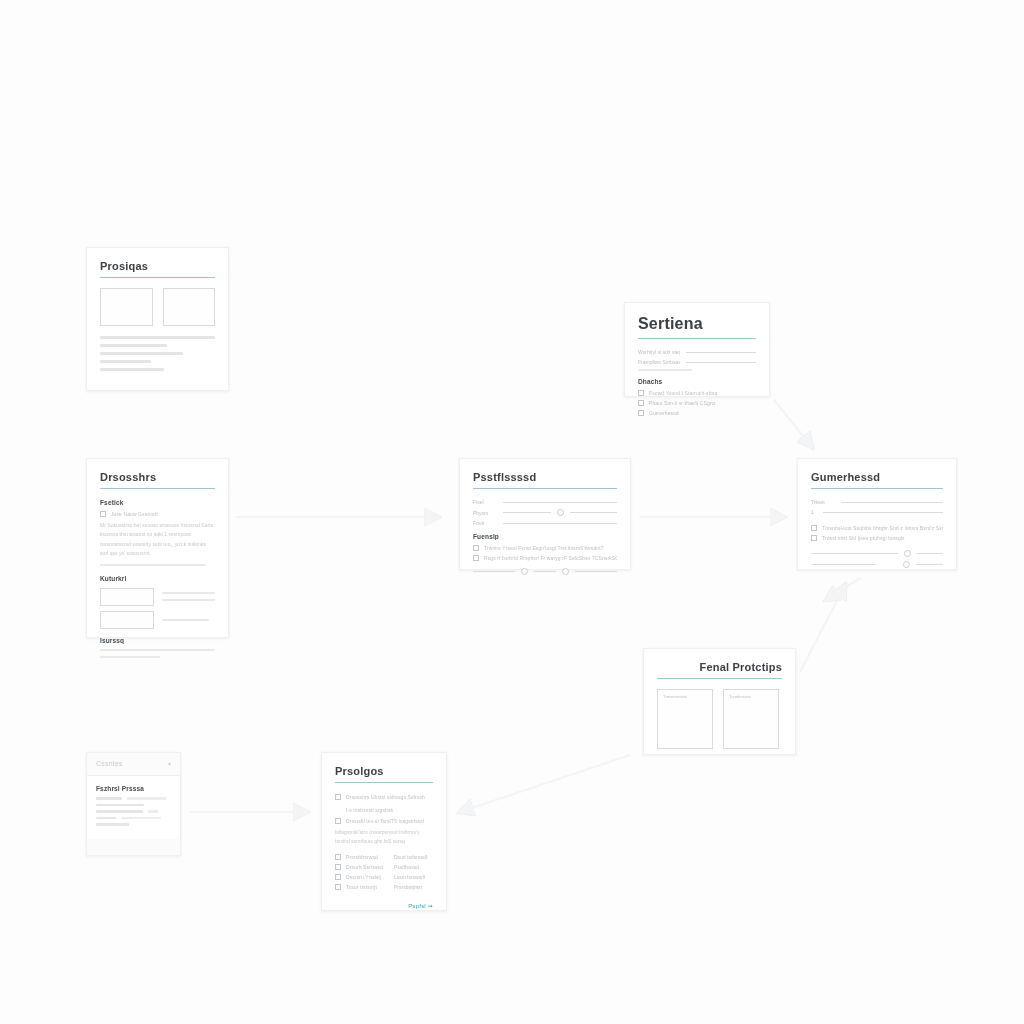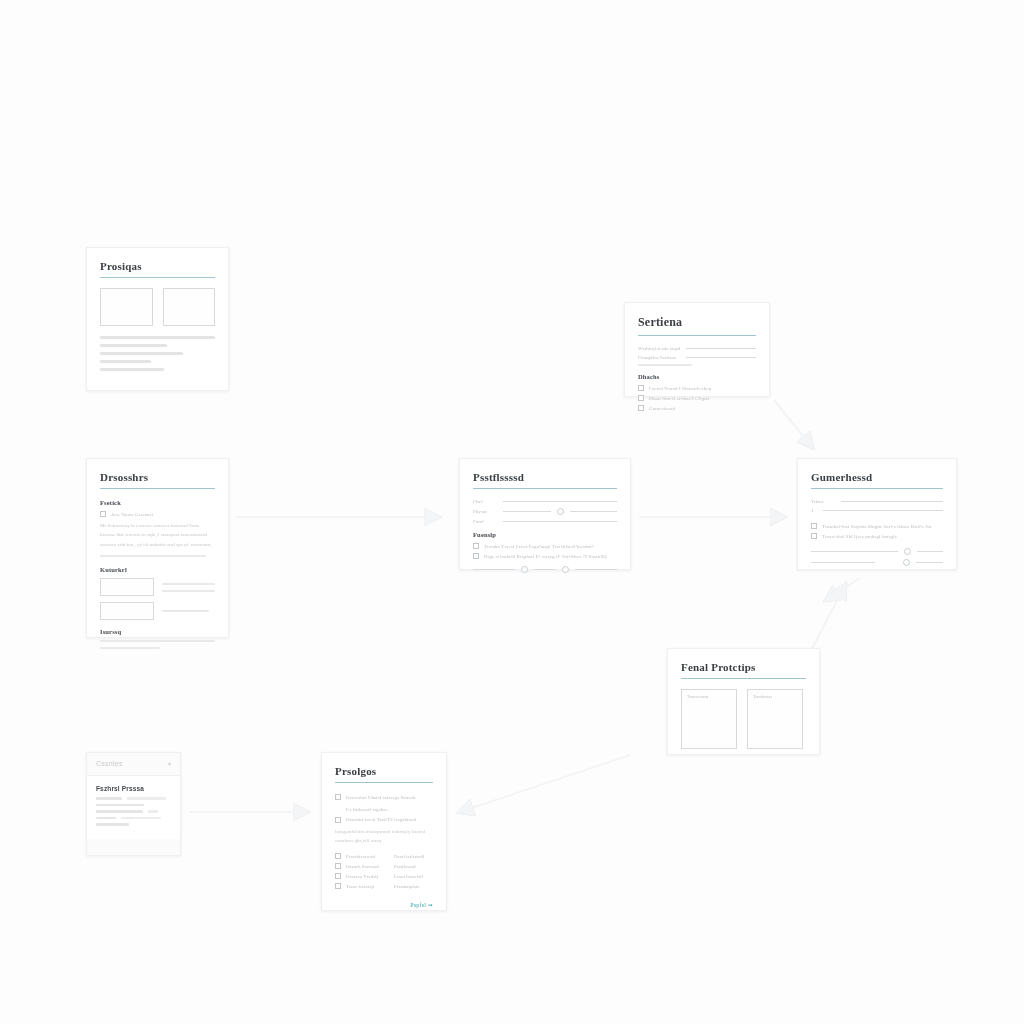--- a/index.html
+++ b/index.html
@@ -25,21 +25,21 @@
     font-size:11px;
     font-weight:600;
     color:#3b4045;
     letter-spacing:.2px;
     padding:0 0 5px 0;
     border-bottom:1px solid #9fc6cf;
     margin:0 0 10px 0;
     white-space:nowrap;
     overflow:hidden;
   }
-  .pad{padding:12px 13px 13px 13px;font-family:Liberation Serif, serif;}
+  .pad{padding:12px 13px 13px 13px;}
 
   
   .box{
     border:1px solid #d7d9db;
     background:#fefefe;
     box-sizing:border-box;
   }
   .line{
     height:3px;
     background:#e2e4e6;
@@ -110,36 +110,36 @@
     white-space:nowrap;
   }
 
   
   #card-prosiqas{left:86px;top:247px;width:143px;height:144px;}
   #card-prosiqas .thumbs{display:flex;gap:10px;margin:2px 0 10px 0;}
   #card-prosiqas .thumbs .box{width:56px;height:38px;}
 
   
   #card-sertiena{left:624px;top:302px;width:146px;height:95px;}
-  #card-sertiena .card-title{font-size:12px;}
+  #card-sertiena .card-title{font-size:16px;}
 
   
   #card-protcripes{left:86px;top:458px;width:143px;height:180px;}
   #card-protcripes .inputs{display:flex;gap:8px;align-items:center;margin:5px 0;}
   #card-protcripes .inputs .box{width:54px;height:18px;flex:0 0 auto;}
   #card-protcripes .inputs .stack{flex:1 1 auto;}
 
   
   #card-praticlpes{left:459px;top:458px;width:172px;height:112px;}
 
   
   #card-protrctips{left:797px;top:458px;width:160px;height:112px;}
 
   
-  #card-final{left:667px;top:648px;width:153px;height:107px;}
+  #card-final{left:643px;top:648px;width:153px;height:107px;text-align:right;}
   #card-final .panes{display:flex;gap:10px;margin-top:3px;}
   #card-final .panes .box{width:56px;height:60px;position:relative;}
   #card-final .panes .box .micro{position:absolute;left:5px;top:4px;font-size:4px;}
 
   
   #card-conteht{left:86px;top:752px;width:95px;height:104px;background:#fbfbfb;}
   #card-conteht .hdr{
     display:flex;align-items:center;justify-content:space-between;
     padding:7px 9px 8px 9px;border-bottom:1px solid #eeefef;background:#fbfbfb;
   }

